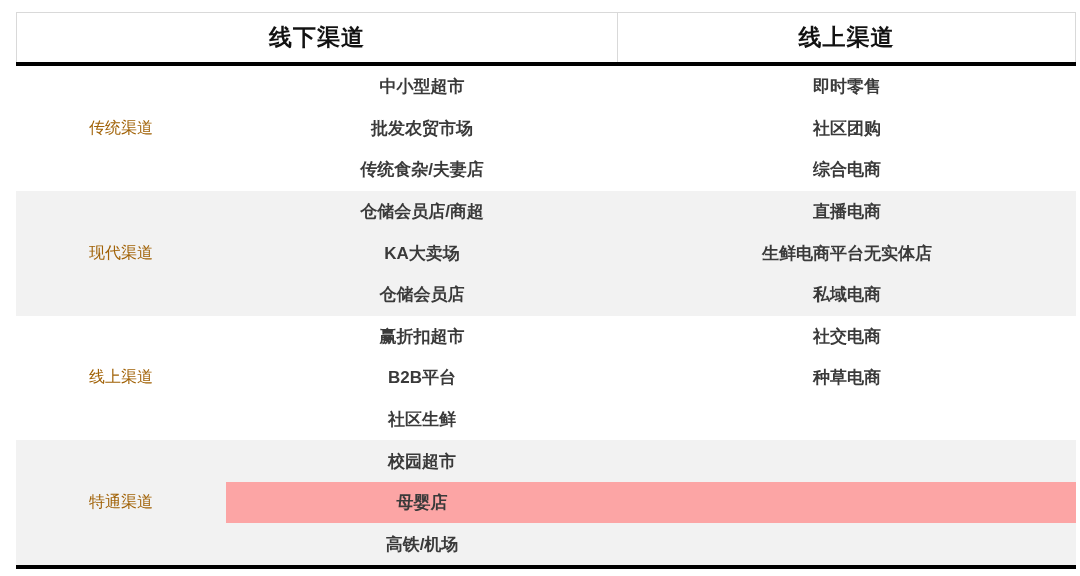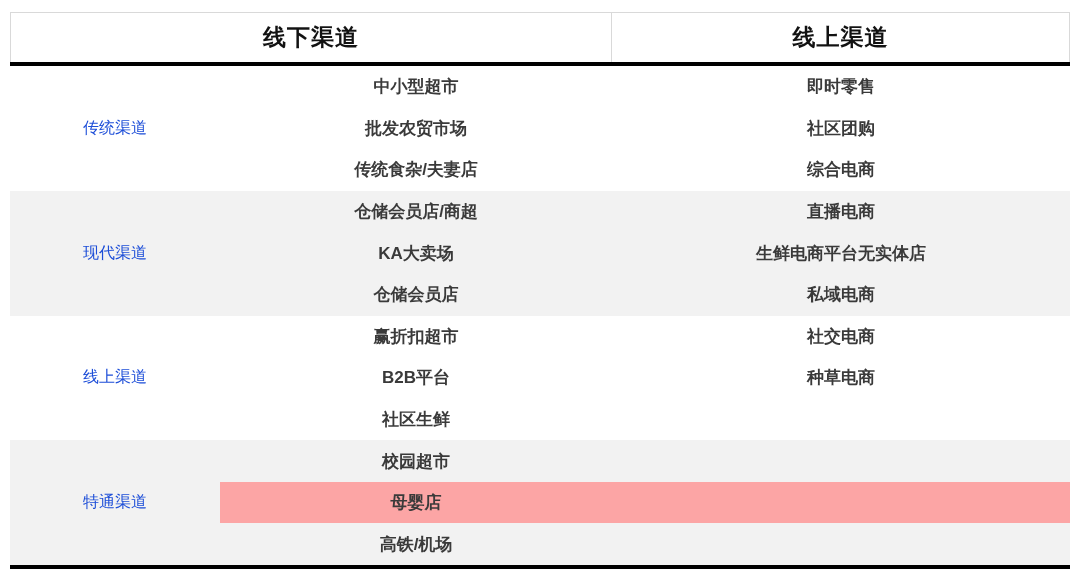--- a/index.html
+++ b/index.html
@@ -1,33 +1,33 @@
 <!DOCTYPE html>
 <html><head>
 <meta charset="utf-8">
 <style>
   html,body { margin:0; padding:0; background:#ffffff; }
   body { font-family: "Liberation Sans", "DejaVu Sans", sans-serif; }
   .canvas { position:relative; width:1080px; height:576px; background:#ffffff; overflow:hidden; }
-  .table { position:absolute; left:10px; top:12px; width:1060px; }
+  .table { position:absolute; left:16px; top:12px; width:1060px; }
 
   .thead { display:flex; height:50px; background:#ffffff; box-sizing:border-box;
            border:1px solid #d9d9d9; border-bottom:none; }
   .th { display:flex; align-items:center; justify-content:center;
         font-size:23px; font-weight:bold; color:#121212; letter-spacing:1px; }
   .th.offline { width:601px; border-right:1px solid #d9d9d9; box-sizing:border-box; }
   .th.online  { flex:1;text-align:right; }
 
   .rule { height:4px; background:#000000; }
 
   .band { display:flex; height:124.75px; }
   .band.shaded { background:#f2f2f2; }
 
   .group-label { width:210px; display:flex; align-items:center; justify-content:center;
-                 font-size:16px; color:#1d4ed8; }
+                 font-size:16px; color:#a16207; }
   .rows { flex:1; display:flex; flex-direction:column;font-weight:bold; }
   .row  { flex:1; display:flex; }
   .row.hl { background:#fca5a5; }
   .cell { display:flex; align-items:center; justify-content:center;
           font-size:17px; color:#3a3a3a; }
   .cell.mid   { width:392px; }
   .cell.right { flex:1;text-align:center; }
 </style>
 </head>
 <body>

